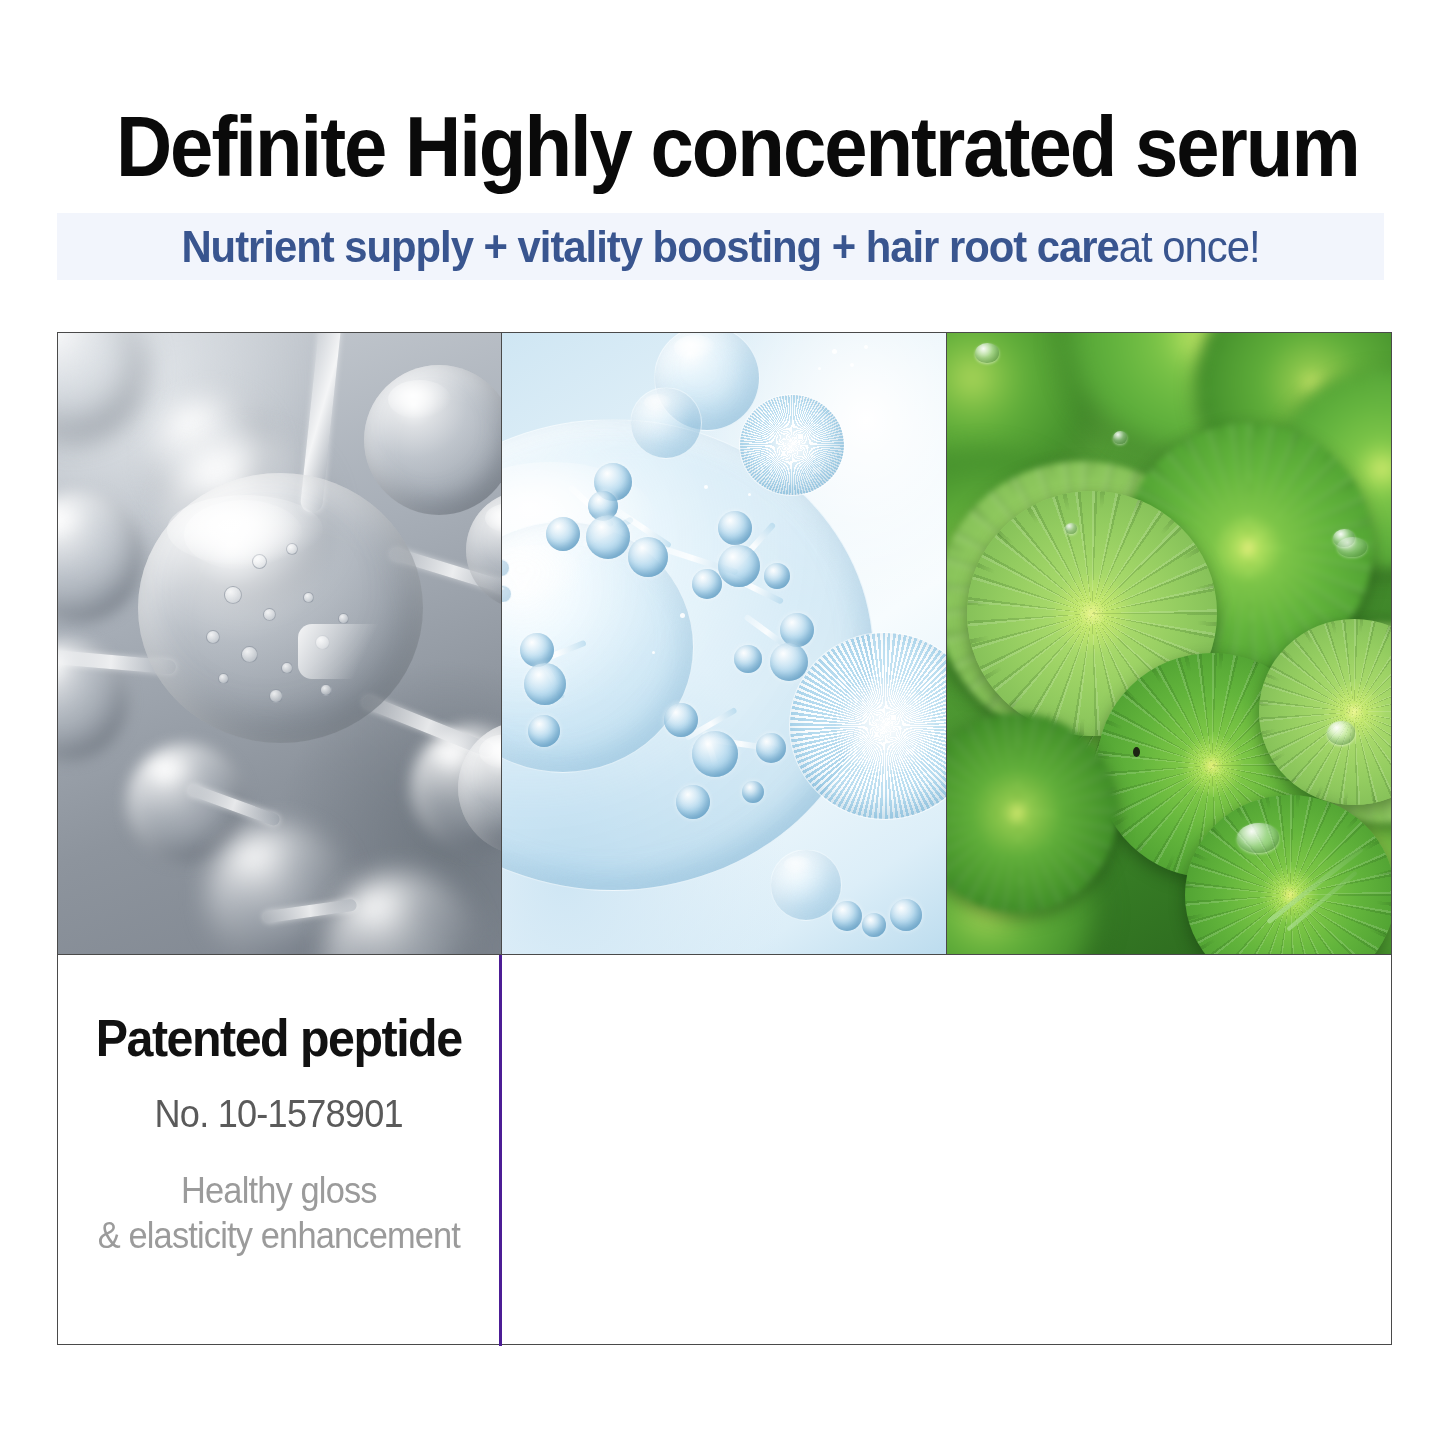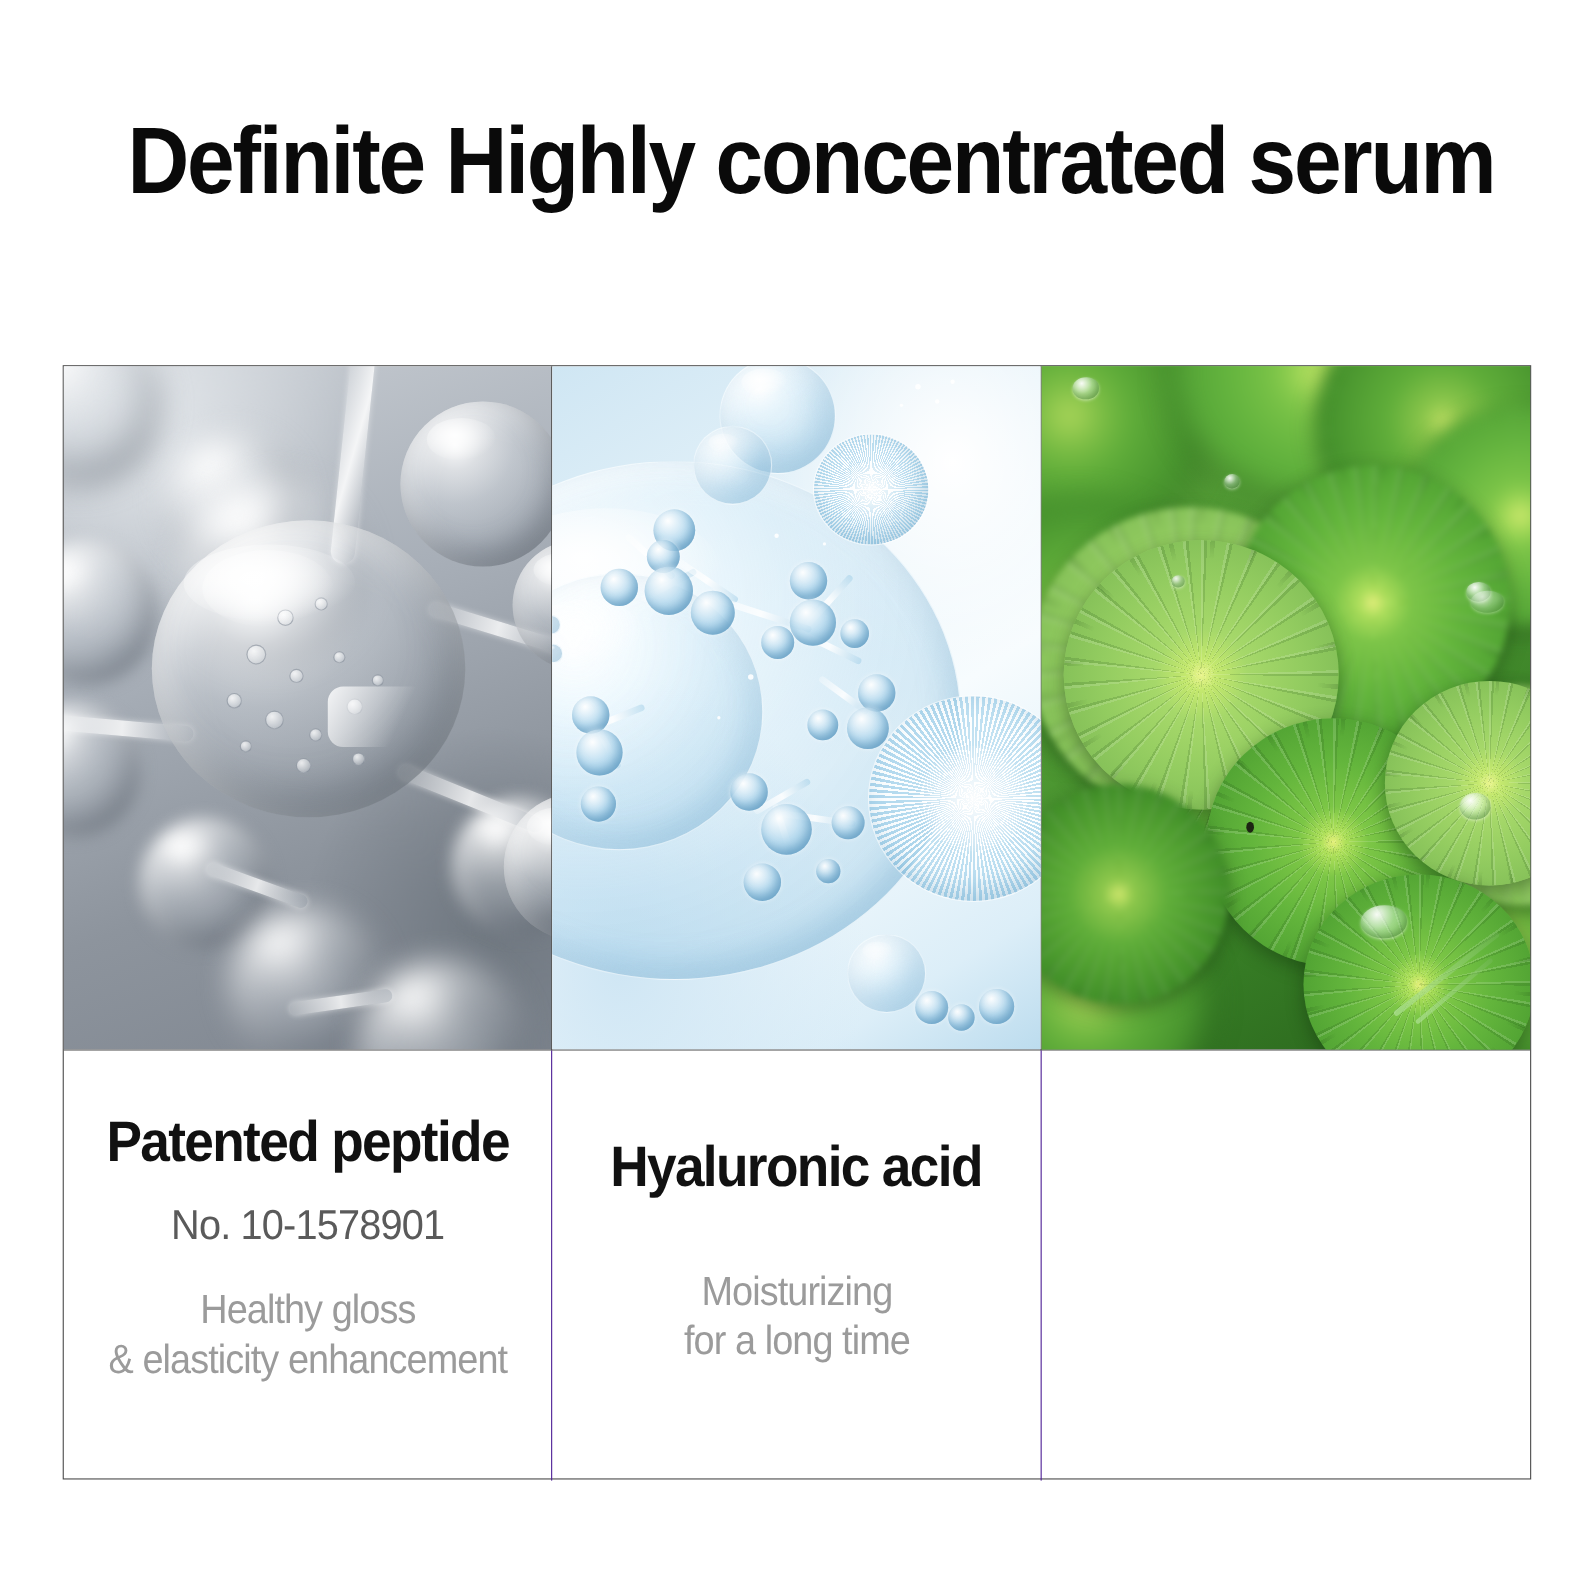--- a/index.html
+++ b/index.html
@@ -84,21 +84,21 @@
     position: relative;
     overflow: hidden;
     border-right: 1px solid #4a4a4a;
     border-bottom: 1px solid #4a4a4a;
     box-sizing: border-box;
   }
   .cell-img.last { border-right: none; }
   .cell-txt {
     position: relative;
     overflow: hidden;
-    border-right: 1px solid #4c1d95;
+    border-right: 3px solid #4c1d95;
     box-sizing: border-box;
     padding: 0 8px;
     display: flex;
     flex-direction: column;
     align-items: center;
   }
   .cell-txt.last { border-right: none; }
 
   
   .card-title {
@@ -306,20 +306,26 @@
     border-radius: 50%;
     background: #1d2413;
   }
 </style>
 </head>
 <body>
 
 <div class="header">
   <div class="main-title">Definite Highly concentrated serum</div>
 
+  <div class="subtitle-band">
+    <div class="subtitle-text">
+      <span class="subtitle-strong">Nutrient supply + vitality boosting + hair root care</span>
+        <span class="subtitle-light"> at once!</span>
+    </div>
+  </div>
 </div>
 
 <div class="grid">
 
   <div class="cell-img">
     <div class="p1-bg"></div>
 
     <div class="sph blur2" style="left:-60px; top:-40px; width:150px; height:150px;"></div>
     <div class="sph blur2" style="left:92px;  top:62px;  width:122px; height:122px;"></div>
     <div class="sph blur2" style="left:104px; top:100px; width:170px; height:170px;"></div>
@@ -458,20 +464,15 @@
     <div class="bug" style="left:186px; top:414px; width:7px; height:10px;"></div>
   </div>
 
   <div class="cell-txt c1">
     <div class="card-title">Patented peptide</div>
     <div class="card-sub">No. 10-1578901</div>
     <div class="card-desc">Healthy gloss
 &amp; elasticity enhancement</div>
   </div>
 
-  <div class="cell-txt c2">
-    <div class="card-title">Hyaluronic acid</div>
-    <div class="card-desc">Moisturizing
-for a long time</div>
-  </div>
 
 
 </div>
 
 </body></html>

